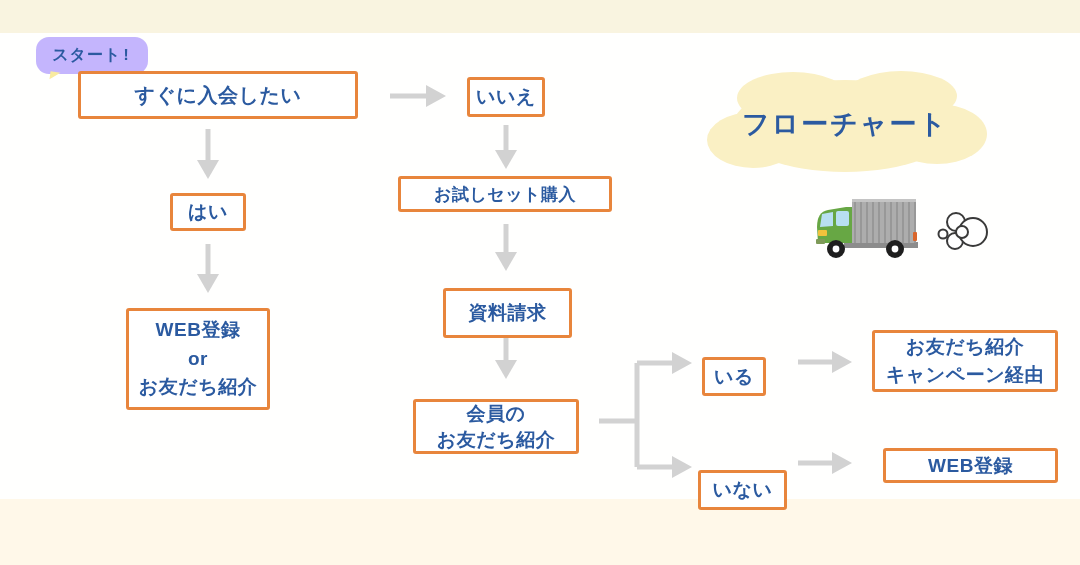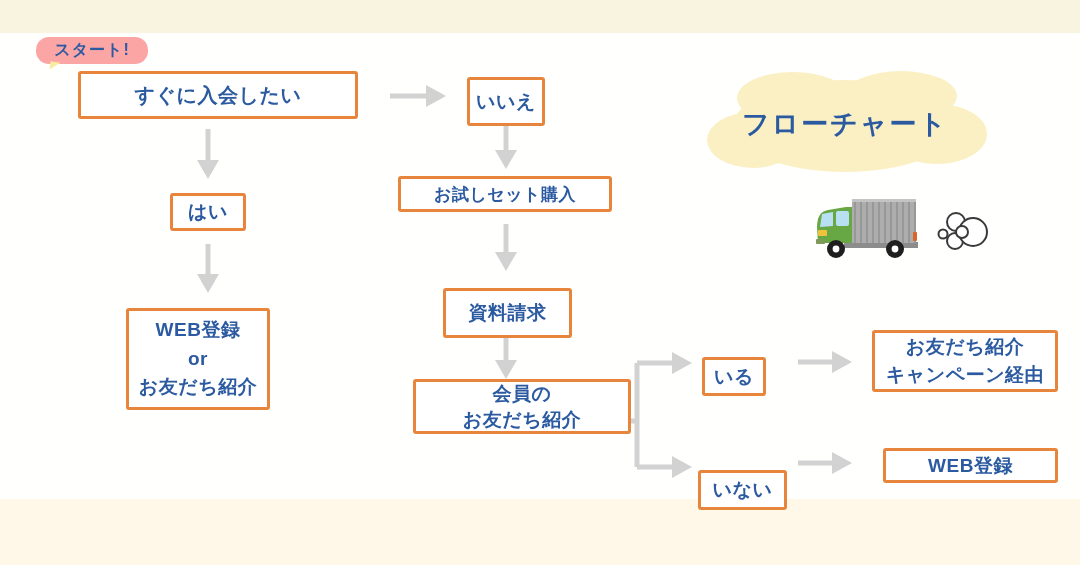--- a/index.html
+++ b/index.html
@@ -28,24 +28,24 @@
     display:flex;flex-direction:column;
     align-items:center;justify-content:center;
     text-align:right;
     color:#2b5aa0;font-weight:700;
     letter-spacing:0.5px;
   }
   .nl{display:block;}
 
   .start-badge{
     position:absolute;left:36px;top:37px;z-index:3;
-    width:112px;height:27px;
-    background:#fca5a5;border-radius:13px;
+    width:112px;height:37px;
+    background:#c4b5fd;border-radius:13px;
     display:flex;align-items:center;justify-content:center;
-    color:#2b5aa0;font-weight:700;font-size:16px;letter-spacing:1px;
+    color:#2b5aa0;font-weight:700;font-size:16px;letter-spacing:1px;font-family:Liberation Mono, monospace;
   }
   .start-badge::after{
     content:"";position:absolute;left:14px;bottom:-6px;
     width:0;height:0;
     border-left:10px solid #f9eba0;
     border-bottom:8px solid transparent;
     transform:rotate(8deg);
   }
 
   .cloud{position:absolute;left:695px;top:62px;width:300px;height:126px;z-index:2;text-decoration:underline;}
@@ -113,21 +113,21 @@
         <ellipse cx="206" cy="34" rx="56" ry="25"></ellipse>
       </g>
     </svg>
     <span class="cloud-text">フローチャート</span>
   </div>
 
   <div class="node" style="left:78px;top:71px;width:280px;height:48px;font-size:20px;">
     <span class="nl">すぐに入会したい</span>
   </div>
 
-  <div class="node" style="left:467px;top:77px;width:78px;height:49px;font-size:19px;">
+  <div class="node" style="left:467px;top:77px;width:78px;height:40px;font-size:19px;">
     <span class="nl">いいえ</span>
   </div>
 
   <div class="node" style="left:170px;top:193px;width:76px;height:38px;font-size:19px;">
     <span class="nl">はい</span>
   </div>
 
   <div class="node" style="left:398px;top:176px;width:214px;height:36px;font-size:17px;">
     <span class="nl">お試しセット購入</span>
   </div>
@@ -135,21 +135,21 @@
   <div class="node" style="left:126px;top:308px;width:144px;height:102px;font-size:19px;line-height:1.5;">
     <span class="nl">WEB登録</span>
     <span class="nl">or</span>
     <span class="nl">お友だち紹介</span>
   </div>
 
   <div class="node" style="left:443px;top:288px;width:129px;height:50px;font-size:19px;">
     <span class="nl">資料請求</span>
   </div>
 
-  <div class="node" style="left:413px;top:379px;width:218px;height:55px;font-size:19px;line-height:1.35;">
+  <div class="node" style="left:413px;top:399px;width:166px;height:55px;font-size:19px;line-height:1.35;">
     <span class="nl">会員の</span>
     <span class="nl">お友だち紹介</span>
   </div>
 
   <div class="node" style="left:702px;top:357px;width:64px;height:39px;font-size:19px;">
     <span class="nl">いる</span>
   </div>
 
   <div class="node" style="left:872px;top:330px;width:186px;height:62px;font-size:19px;line-height:1.5;">
     <span class="nl">お友だち紹介</span>

